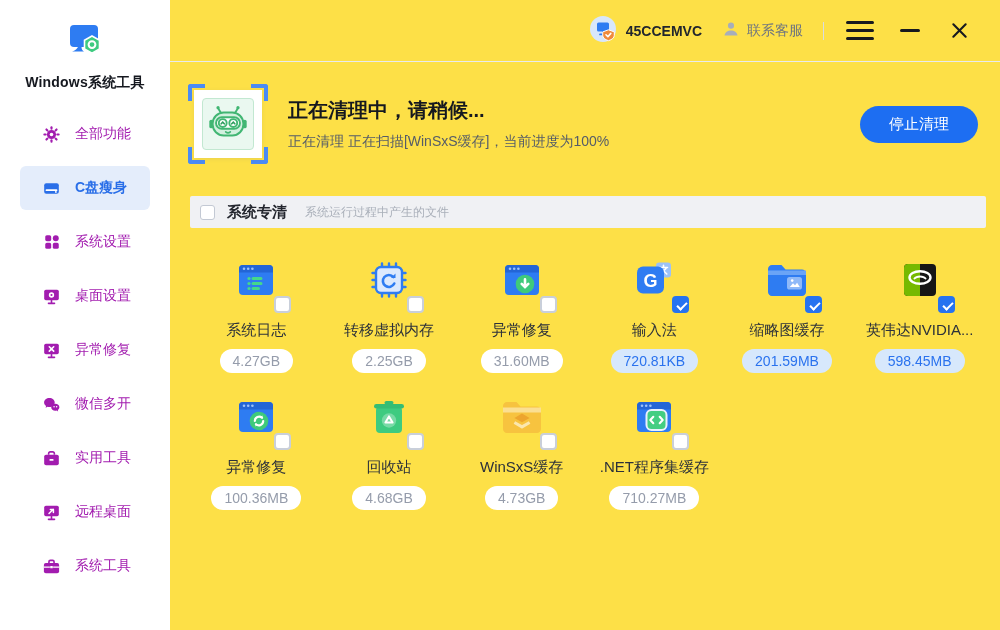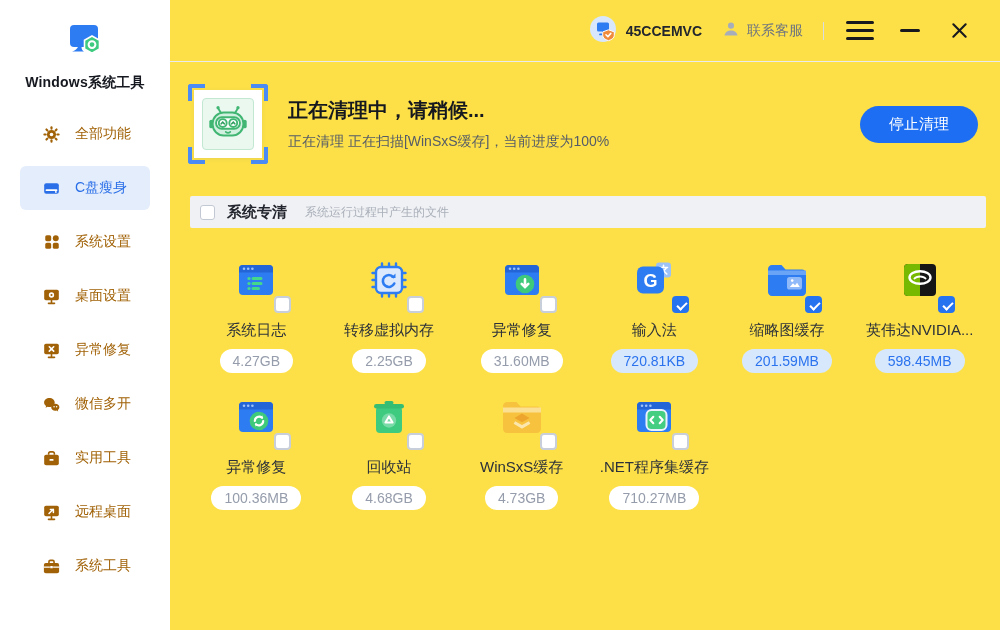--- a/index.html
+++ b/index.html
@@ -4,23 +4,23 @@
 <style>
   * { margin:0; padding:0; box-sizing:border-box; }
   html,body { width:1000px; height:630px; font-family:"Liberation Sans","DejaVu Sans",sans-serif; background:#fff; overflow:hidden; }
   .app { position:relative; width:1000px; height:630px; display:flex; }
 
   
   .sidebar { width:170px; height:100%; background:#fff; flex:0 0 170px; }
   .brand { padding-top:22px; text-align:center; }
   .brand-title { margin-top:6px; font-size:14px; font-weight:700; color:#15181f; letter-spacing:.2px; }
   .nav { margin-top:20px; }
-  .nav-item { width:130px; height:44px; margin:0 0 10px 20px; border-radius:6px; display:flex; align-items:center; padding-left:22px; color:#a16207; font-size:14px; cursor:pointer; }
+  .nav-item { width:130px; height:44px; margin:0 0 10px 20px; border-radius:6px; display:flex; align-items:center; padding-left:22px; color:#a21caf; font-size:14px; cursor:pointer; }
   .nav-item .nav-ic { width:19px; height:19px; margin-right:14px; display:inline-flex; align-items:center; justify-content:center; }
-  .nav-item.active { background:#e4edfb; color:#2a6fe8; font-weight:400; }
+  .nav-item.active { background:#e4edfb; color:#2a6fe8; font-weight:700; }
 
   
   .main { flex:1; background:#fde047; display:flex; flex-direction:column; min-width:0; }
   .topbar { height:62px; border-bottom:1px solid #e8eaef; display:flex; align-items:center; justify-content:flex-end; padding-right:30px; }
   .account { display:flex; align-items:center; gap:9px; }
   .account-name { font-size:14px; font-weight:600; color:#22262e; }
   .support { display:flex; align-items:center; gap:7px; margin-left:20px; cursor:pointer; }
   .support-label { font-size:14px; color:#6d7480; }
   .vdiv { width:1px; height:18px; background:#d9dce2; margin:0 22px 0 20px; }
   .menu-btn { width:28px; height:22px; display:flex; flex-direction:column; justify-content:center; gap:5px; cursor:pointer; }

